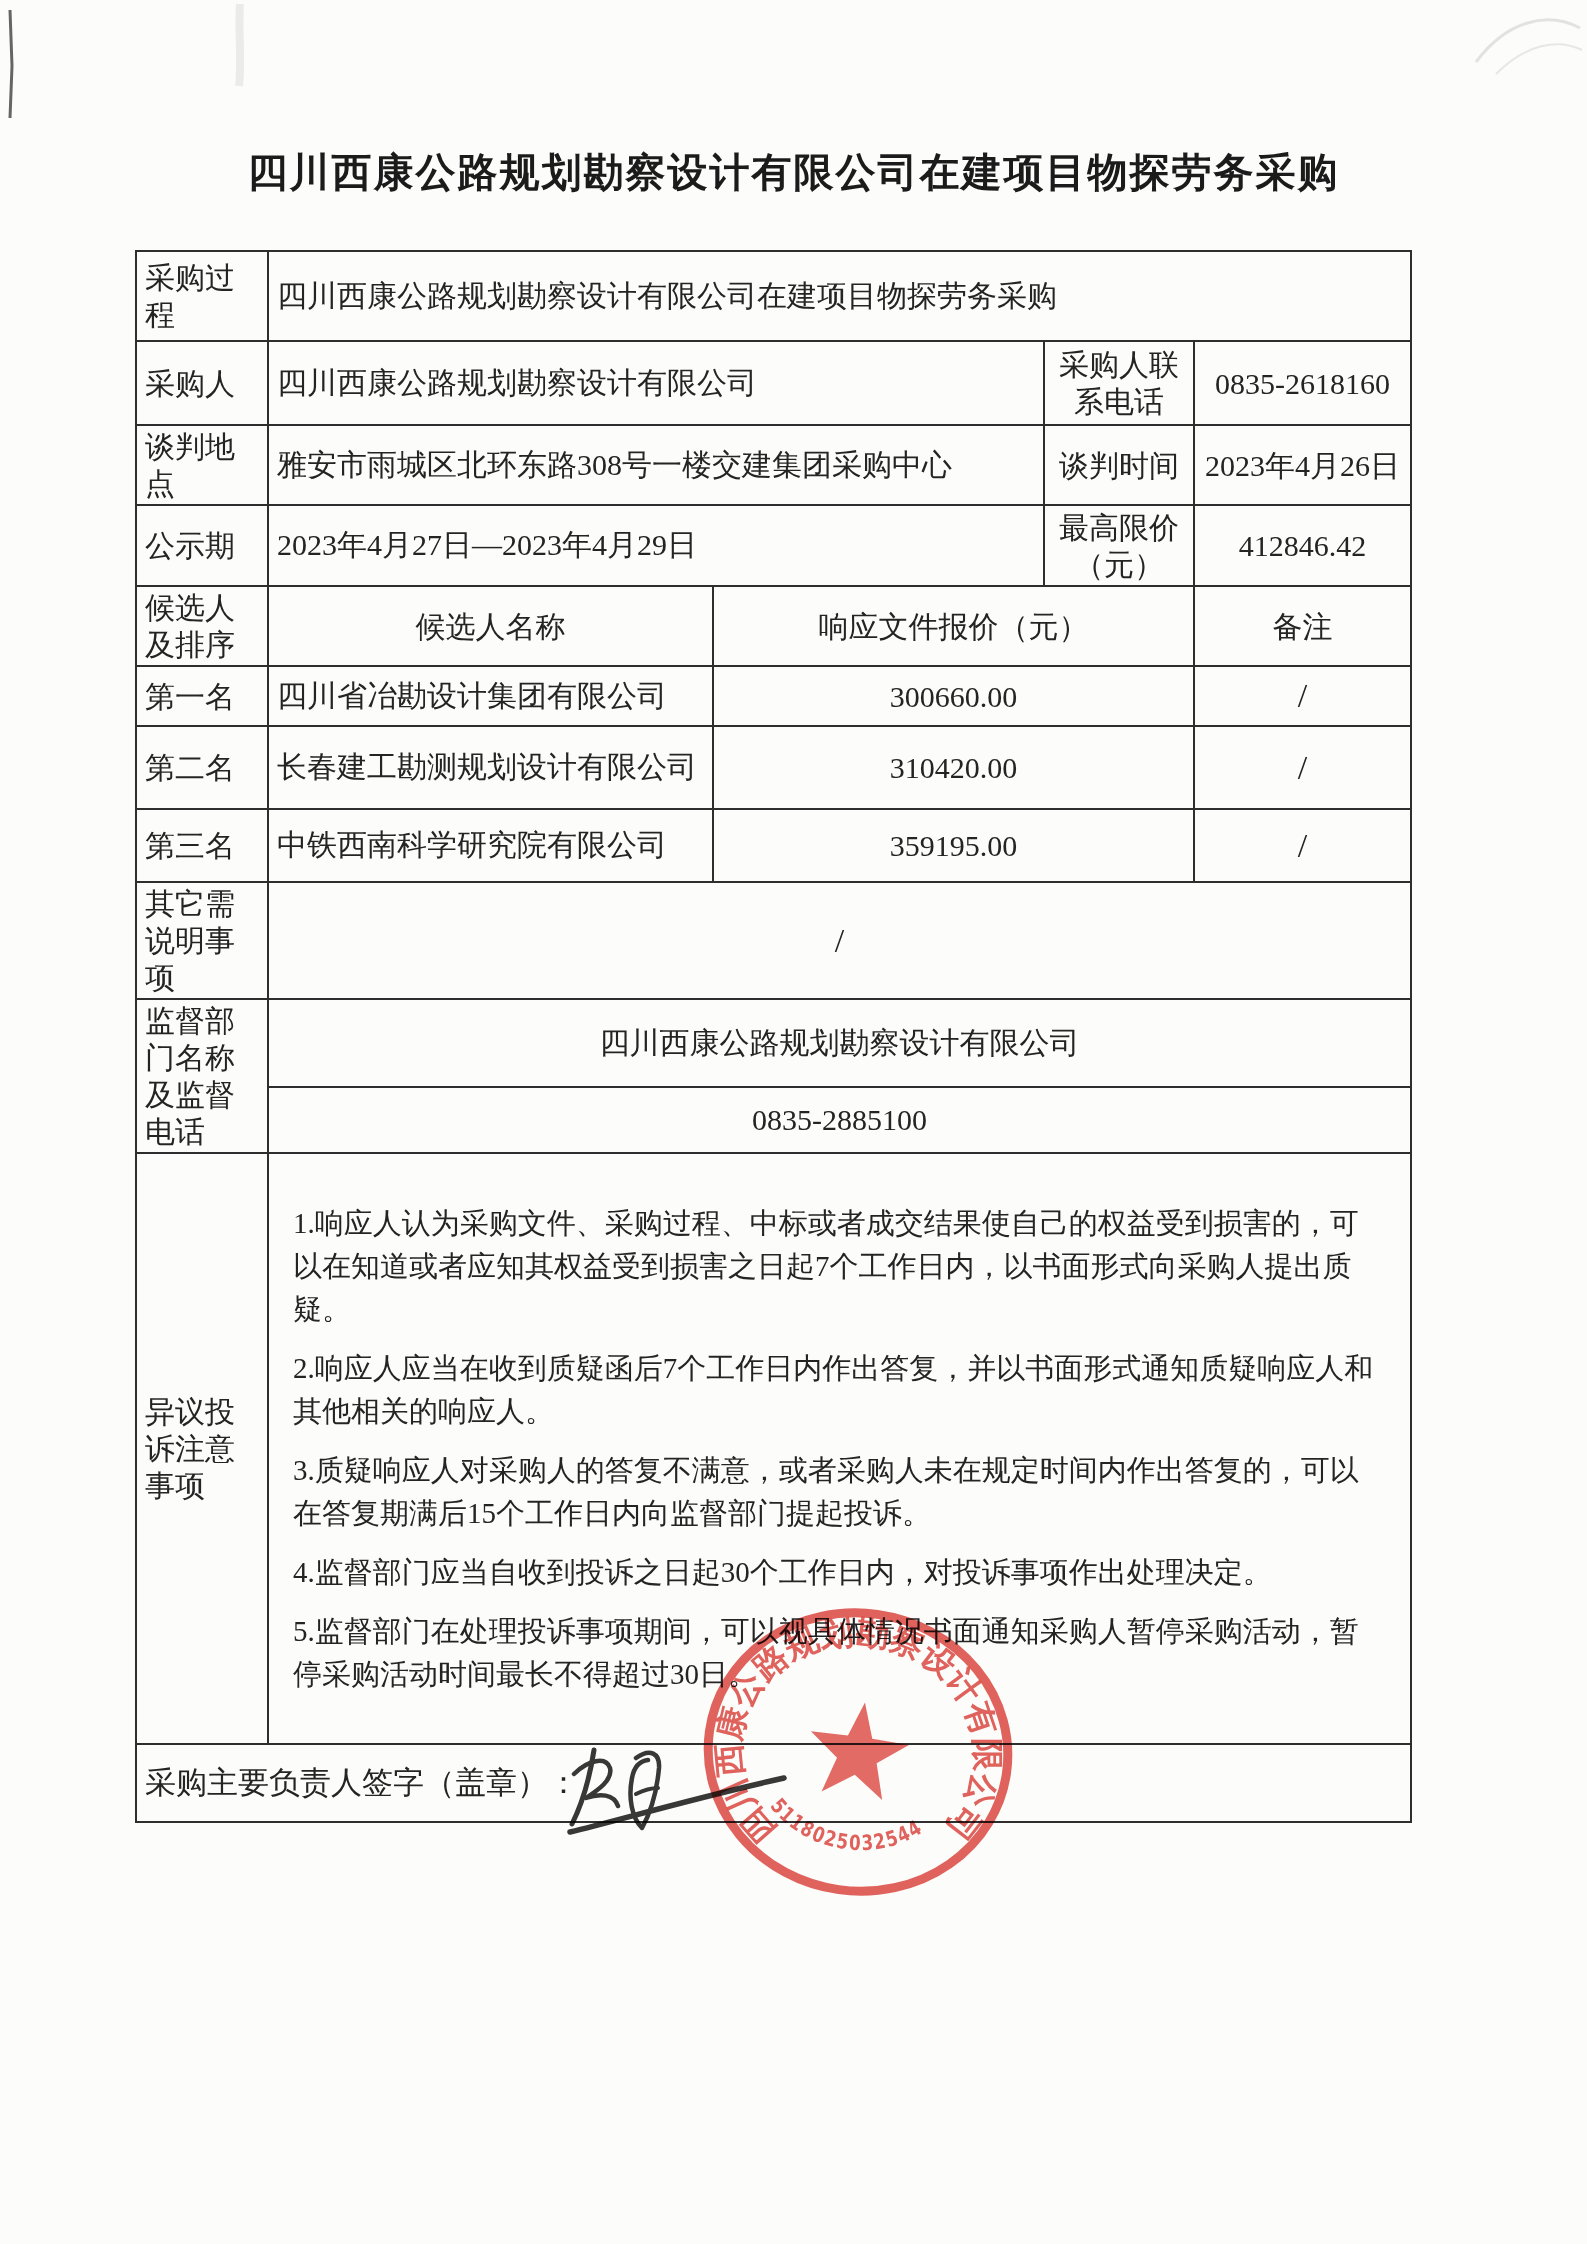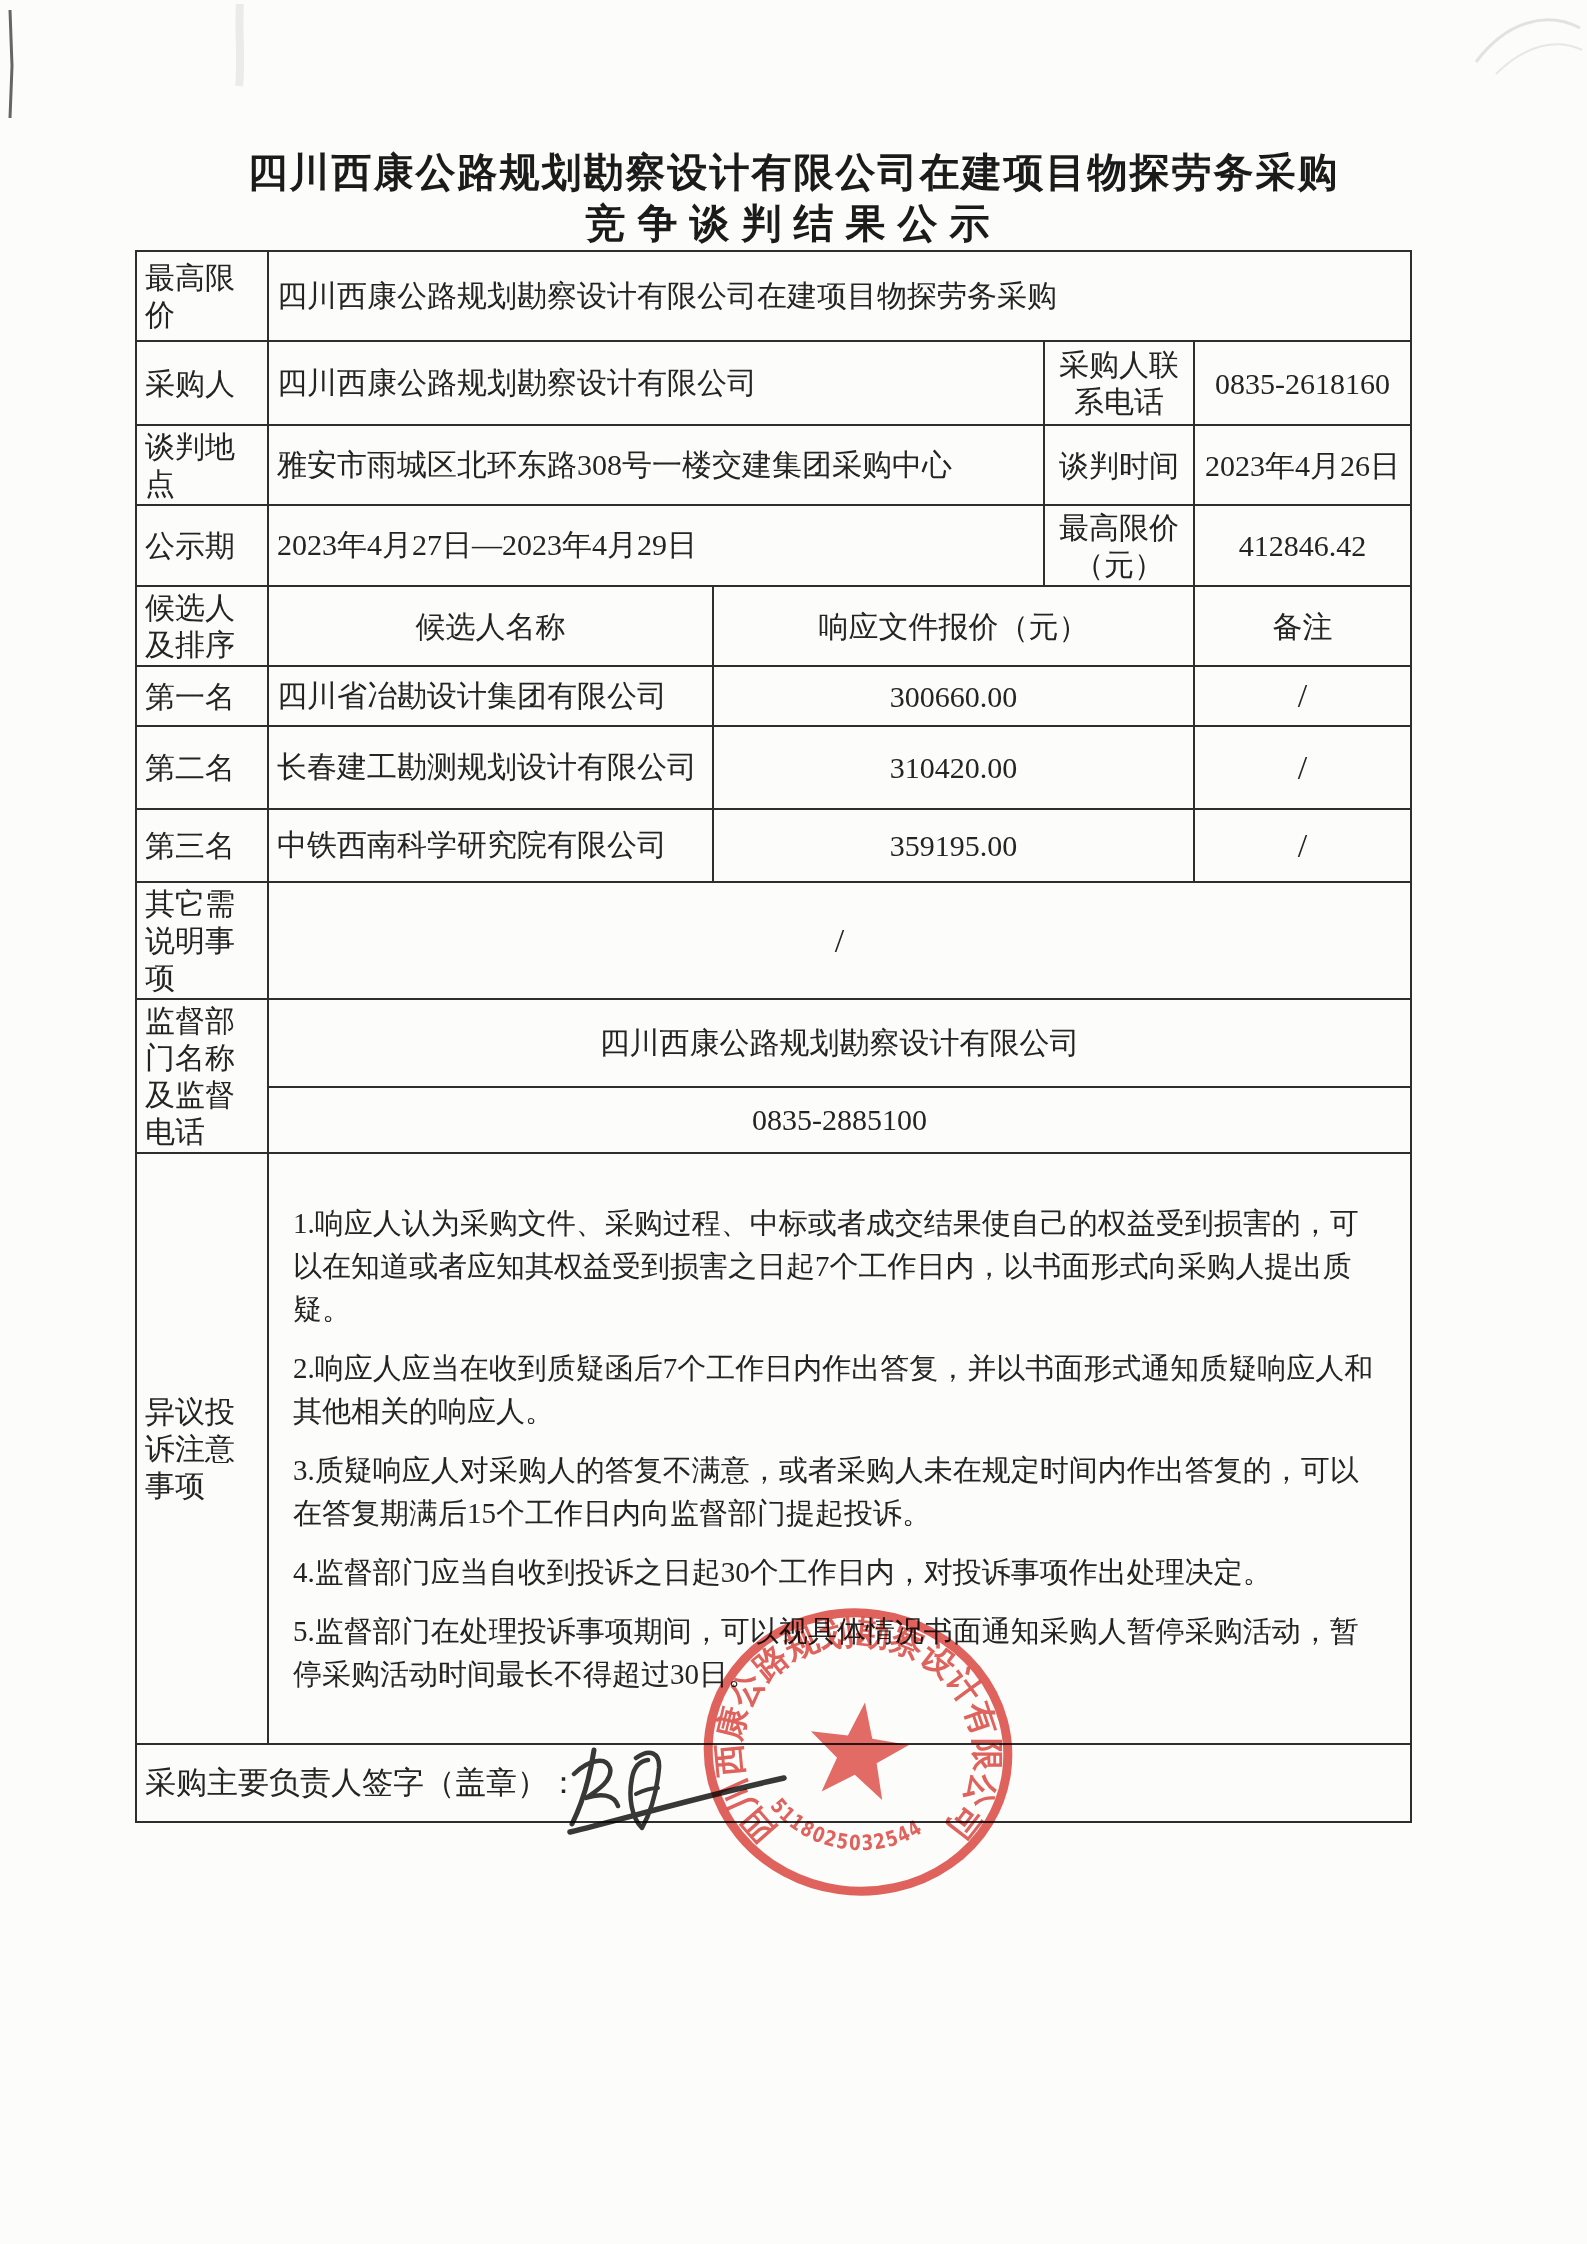--- a/index.html
+++ b/index.html
@@ -40,34 +40,33 @@
   .artifact-smudge { left:220px; top:0; opacity:0.12; }
   .artifact-tr { left:1468px; top:0; opacity:0.25; }
 </style>
 </head>
 <body>
 
 <div class="page">
 
   <div class="titles">
     <div class="title-line1">四川西康公路规划勘察设计有限公司在建项目物探劳务采购</div>
-    <div class="title-line2">竞争谈判结果公示</div>
   </div>
 
   <table class="doc">
     <colgroup>
       <col style="width:132px">
         <col style="width:445px">
         <col style="width:331px">
       <col style="width:150px">
         <col style="width:217px">
     </colgroup>
     <tbody>
       <tr style="height:90px">
-        <td class="lab">最高限价</td>
+        <td class="lab">采购过程</td>
         <td class="val" colspan="4">四川西康公路规划勘察设计有限公司在建项目物探劳务采购</td>
       </tr>
       <tr style="height:84px">
         <td class="lab">采购人</td>
         <td class="val" colspan="2">四川西康公路规划勘察设计有限公司</td>
         <td class="ctr">采购人联系电话</td>
         <td class="ctr">0835-2618160</td>
       </tr>
       <tr style="height:77px">
         <td class="lab">谈判地点</td>

